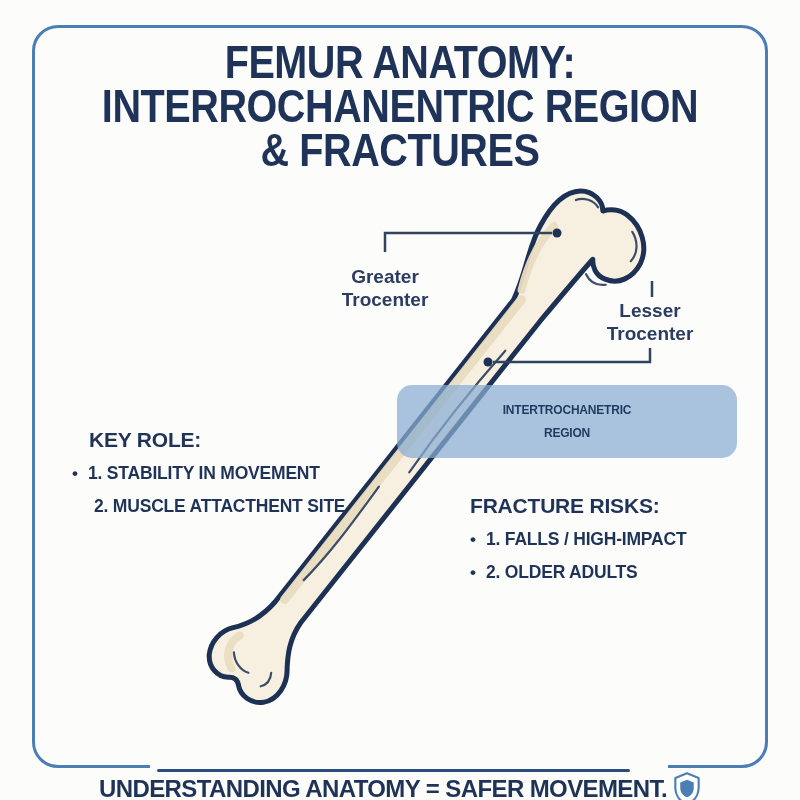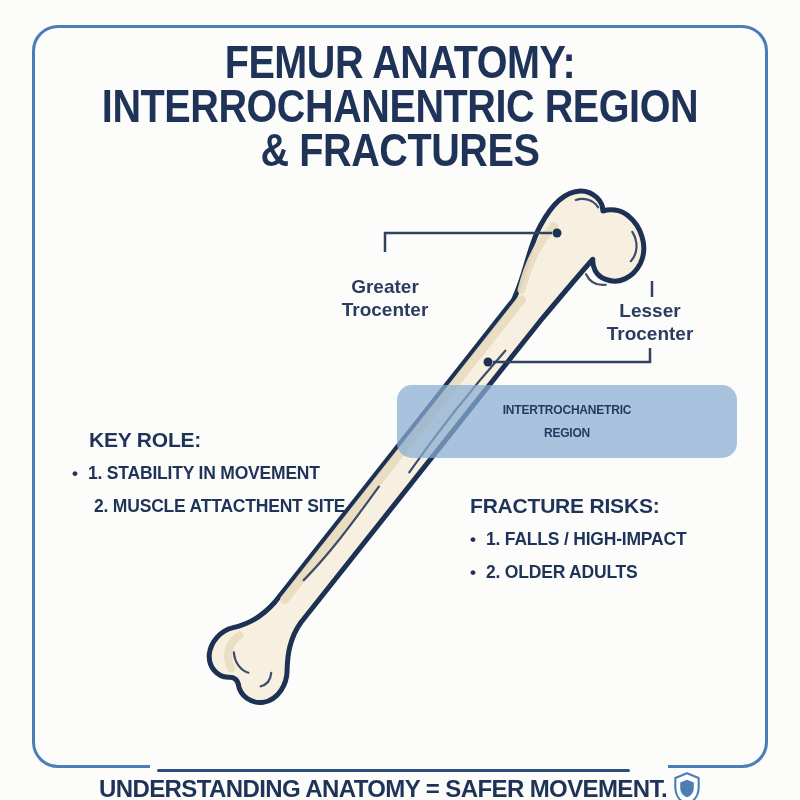--- a/index.html
+++ b/index.html
@@ -16,21 +16,21 @@
   .title{position:absolute;left:0;top:40px;width:800px;text-align:center;z-index:3;
     color:var(--navy);font-weight:700;font-size:46px;line-height:44px;
     transform:scaleX(0.86);transform-origin:400px 0;letter-spacing:-0.5px;}
   .bone-svg{position:absolute;left:0;top:0;z-index:1;}
   .band{position:absolute;left:397px;top:385px;width:340px;height:73px;z-index:2;
     background:var(--band);border-radius:15px;display:flex;flex-direction:column;
     align-items:center;justify-content:center;text-align:center;}
   .band .bt{color:#1d3a5f;font-weight:700;font-size:12px;line-height:23px;letter-spacing:-0.2px;}
   .anno{position:absolute;z-index:3;text-align:center;color:#2a3c60;
     font-weight:700;font-size:19px;line-height:23px;}
-  .anno-greater{left:320px;top:275px;width:130px;}
+  .anno-greater{left:320px;top:265px;width:130px;}
   .anno-lesser{left:590px;top:299px;width:120px;}
   .panel{position:absolute;z-index:3;color:var(--navy);}
   .panel-heading{font-weight:700;font-size:21px;letter-spacing:-0.2px;margin-bottom:11px;}
   .panel-item{display:flex;align-items:baseline;font-weight:700;font-size:17.5px;
     letter-spacing:-0.2px;margin-bottom:12px;}
   .panel-item .bullet{width:16px;font-size:17px;}
   .key-role{left:72px;top:428px;}
   .key-role .panel-heading{padding-left:17px;}
   .key-role .indent2{padding-left:6px;}
   .fracture{left:470px;top:494px;}

